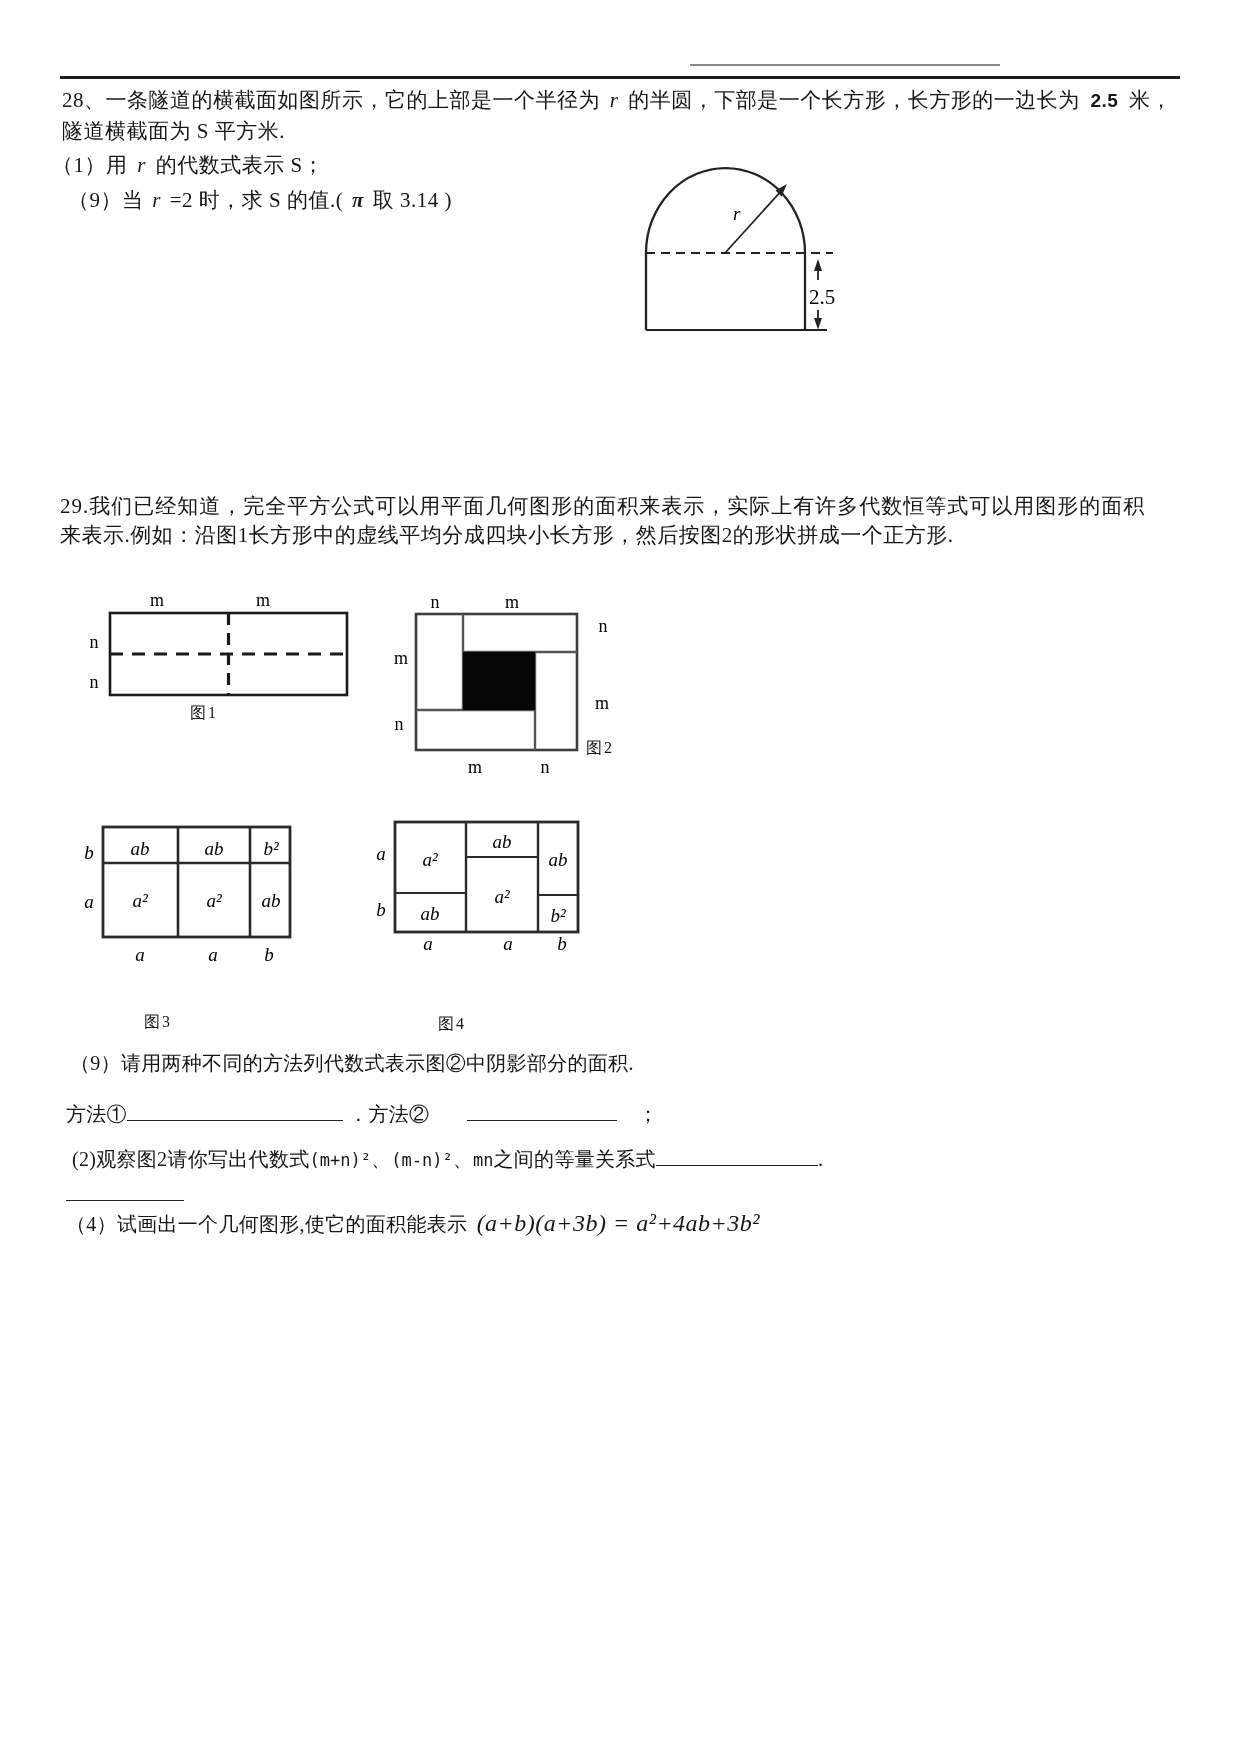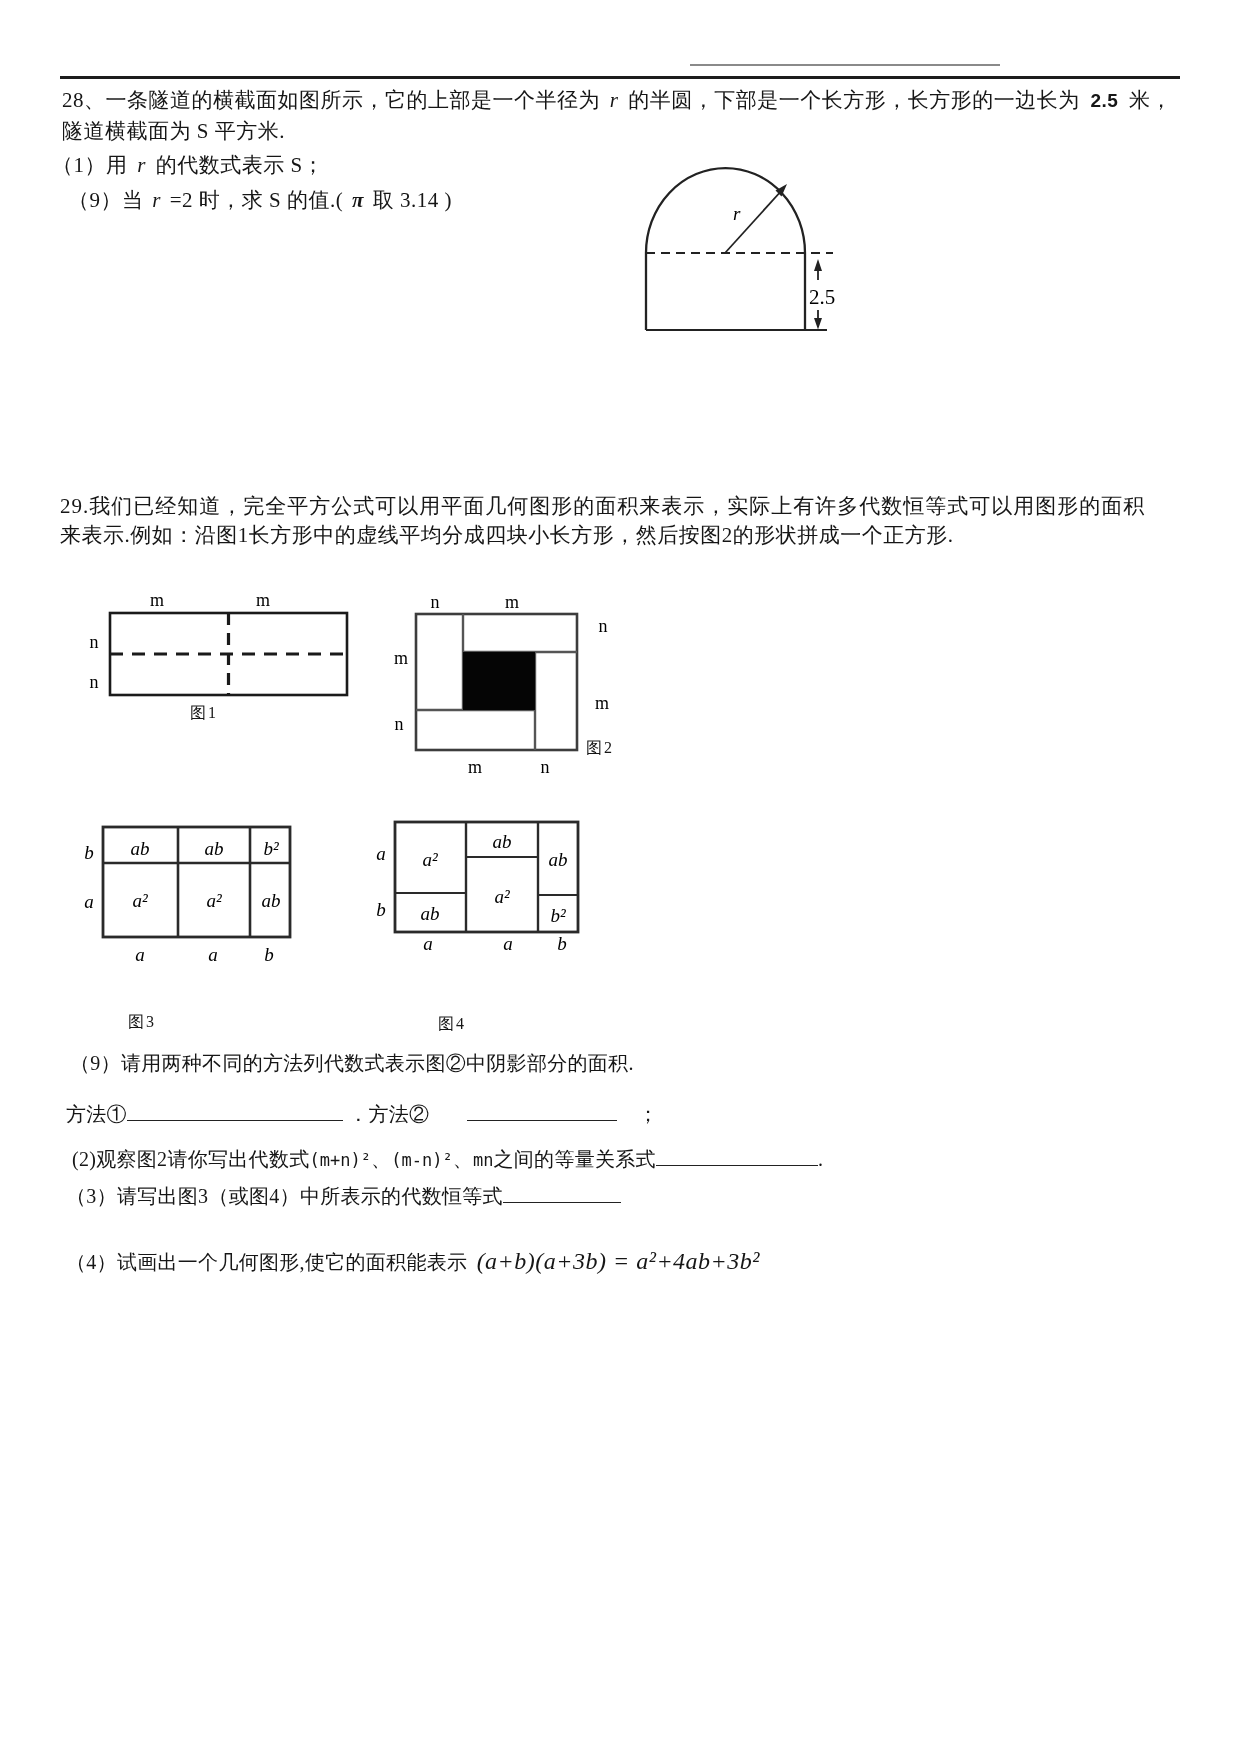--- a/index.html
+++ b/index.html
@@ -125,36 +125,36 @@
   <text class="svgital" x="134" y="95" text-anchor="middle">a²</text>
   <text class="svgital" x="190" y="58" text-anchor="middle">ab</text>
   <text class="svgital" x="190" y="114" text-anchor="middle">b²</text>
   <text class="svgital" x="13" y="52" text-anchor="middle">a</text>
   <text class="svgital" x="13" y="108" text-anchor="middle">b</text>
   <text class="svgital" x="60" y="142" text-anchor="middle">a</text>
   <text class="svgital" x="140" y="142" text-anchor="middle">a</text>
   <text class="svgital" x="194" y="142" text-anchor="middle">b</text>
 </svg>
 
-<div class="abs caption" style="left:128px;top:1012px;">图3</div>
+<div class="abs caption" style="left:144px;top:1012px;">图3</div>
 <div class="abs caption" style="left:438px;top:1014px;">图4</div>
 
 <div class="abs cn-sm" style="left:70px;top:1050px;">（9）请用两种不同的方法列代数式表示图②中阴影部分的面积.</div>
 
 <div class="abs cn-sm" style="left:66px;top:1101px;">
   <span>方法①</span><span class="blank" style="width:216px;"></span>
   <span style="">．方法②</span>
   <span class="blank" style="width:150px;margin-left:32px;"></span>
   <span style="margin-left:16px;">；</span>
 </div>
 
 <div class="abs cn-sm" style="left:72px;top:1146px;">
   <span>(2)观察图2请你写出代数式</span><span class="mathmono">(m+n)²</span><span>、</span><span class="mathmono">(m-n)²</span><span>、</span><span class="mathmono">mn</span><span>之间的等量关系式</span><span class="blank" style="width:162px;"></span><span>.</span>
 </div>
 
 <div class="abs cn-sm" style="left:66px;top:1183px;">
-  <span>（3）请写出图3（或图4）中所表示的代数恒等式</span><span class="blank" style="width:118px;"></span>
+  <span class="blank" style="width:118px;"></span>
 </div>
 
-<div class="abs cn-sm" style="left:66px;top:1248px;">
+<div class="abs cn-sm" style="left:66px;top:1210px;">
   <span>（4）试画出一个几何图形,使它的面积能表示</span>
   <span class="mathbig" style="margin-left:4px;">(a+b)(a+3b) = a²+4ab+3b²</span>
 </div>
 
 </body></html>

